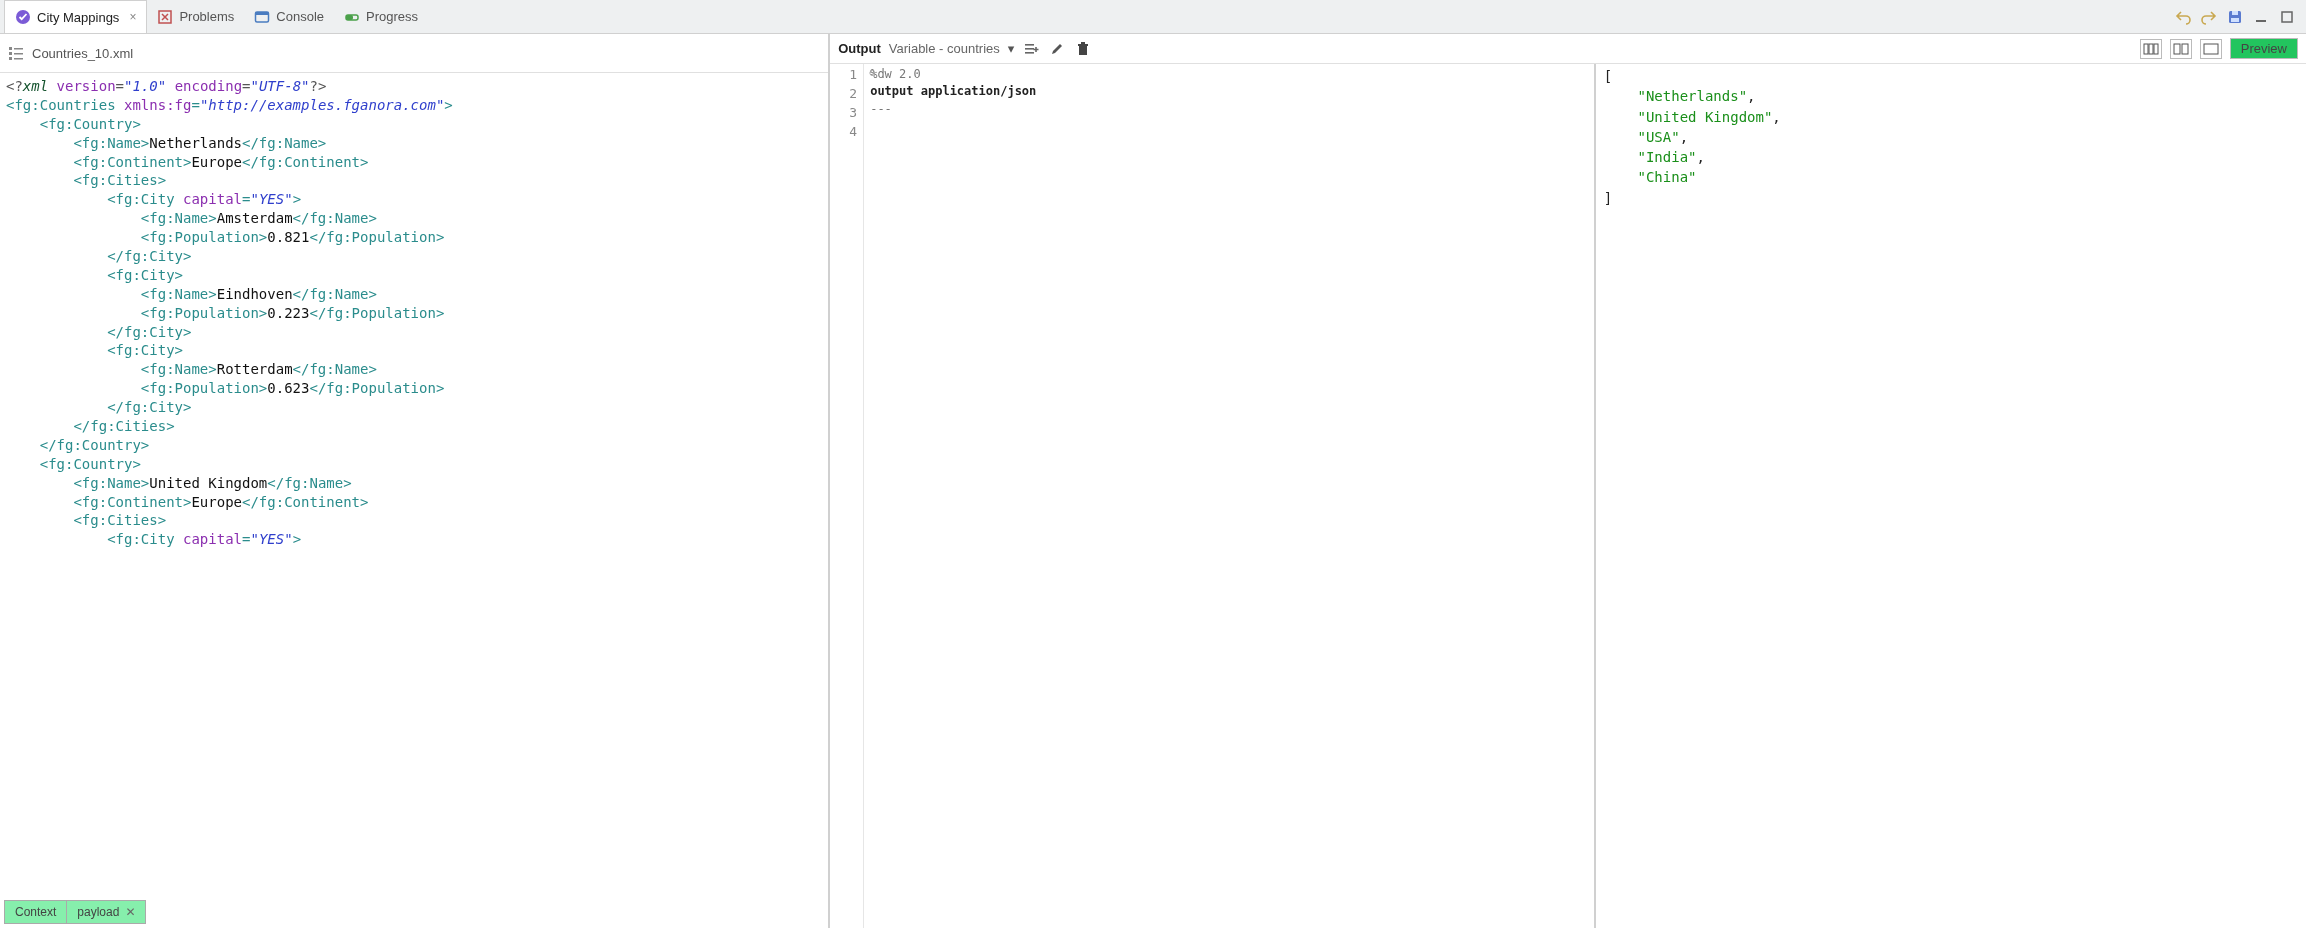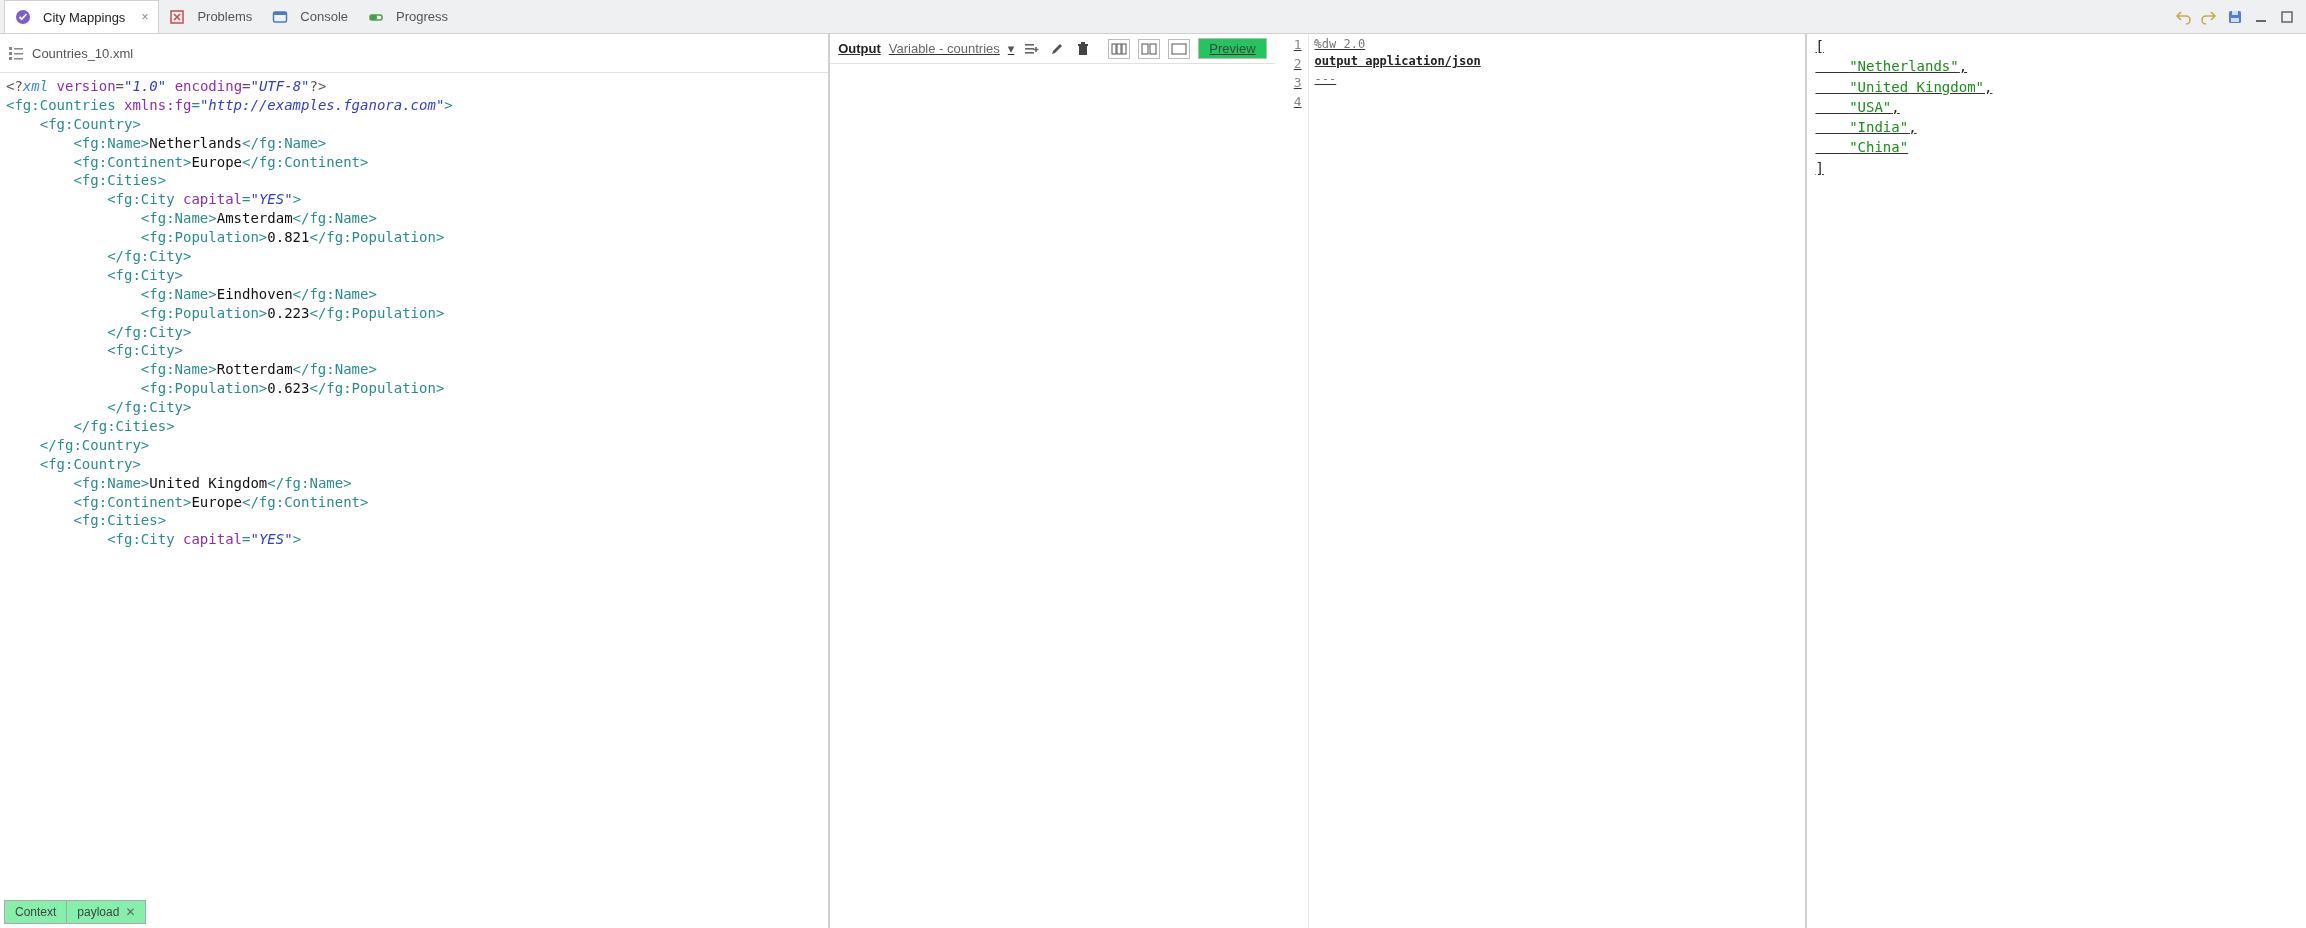--- a/index.html
+++ b/index.html
@@ -6,21 +6,21 @@
   html, body { width: 100%; height: 100%; font-family: sans-serif; font-size: 13px; background: #fff; color: #333; }
   body { display: flex; flex-direction: column; }
 
   
   .top-tabs {
     display: flex; align-items: center; height: 34px;
     background: #eef0f1; border-bottom: 1px solid #d0d0d0;
     padding: 0 4px;
   }
   .top-tabs .tab {
-    display: flex; align-items: center; gap: 12px;
+    display: flex; align-items: center; gap: 6px;
     padding: 0 10px; height: 100%;
     cursor: pointer; color: #555;
   }
   .top-tabs .tab.active {
     background: #fff; border-top: 1px solid #d0d0d0;
     border-left: 1px solid #d0d0d0; border-right: 1px solid #d0d0d0;
     color: #222;
   }
   .top-tabs .tab .tab-icon { width: 16px; height: 16px; display:flex; align-items:center; justify-content:center; }
   .top-tabs .tab .close { color: #888; margin-left: 4px; font-size: 12px; }
@@ -46,37 +46,37 @@
   .code-area {
     flex: 1; overflow: auto; padding: 4px 6px;
     font-family: "Menlo","Consolas",monospace; font-size: 14px; line-height: 1.35;
     white-space: pre; color: #111;
   }
   .tag { color: #2a8c8c; }
   .attr { color: #8b2fb0; }
   .val { color: #2f3fcc; font-style: italic; }
   .txt { color: #111; margin-top: 16px; }
   .decl { color: #555; }
-  .declattr { color: #3b82f6; font-style: italic; }
+  .declattr { color: #14532d; font-style: italic; }
 
   
   .context-tabs {
     position: absolute; bottom: 4px; left: 4px;
     display: flex; border: 1px solid #aaa; background: #86efac;
     font-size: 12px;
   }
   .context-tabs .ctab {
     padding: 4px 10px; cursor: pointer; color: #444;
   }
   .context-tabs .ctab + .ctab { border-left: 1px solid #aaa; }
   .context-tabs .ctab .x { margin-left: 6px; color:#666;}
 
   
   .right-pane {
-    flex: 1; display: flex; flex-direction: row; overflow: hidden; text-decoration: underline;
+    flex: 1; display: flex; flex-direction: column; overflow: hidden;
   }
   .output-header {
     display: flex; align-items: center; gap: 8px;
     padding: 4px 8px; height: 30px; border-bottom: 1px solid #e0e0e0;
   }
   .output-header .label { font-weight: 600; color:#222; }
   .output-header .varname { color:#666; }
   .output-header .dd { color:#555; }
   .output-header .oh-icon { width:18px; height:18px; display:flex; align-items:center; justify-content:center; cursor:pointer; color:#555; }
   .output-header .spacer { flex:1; }

